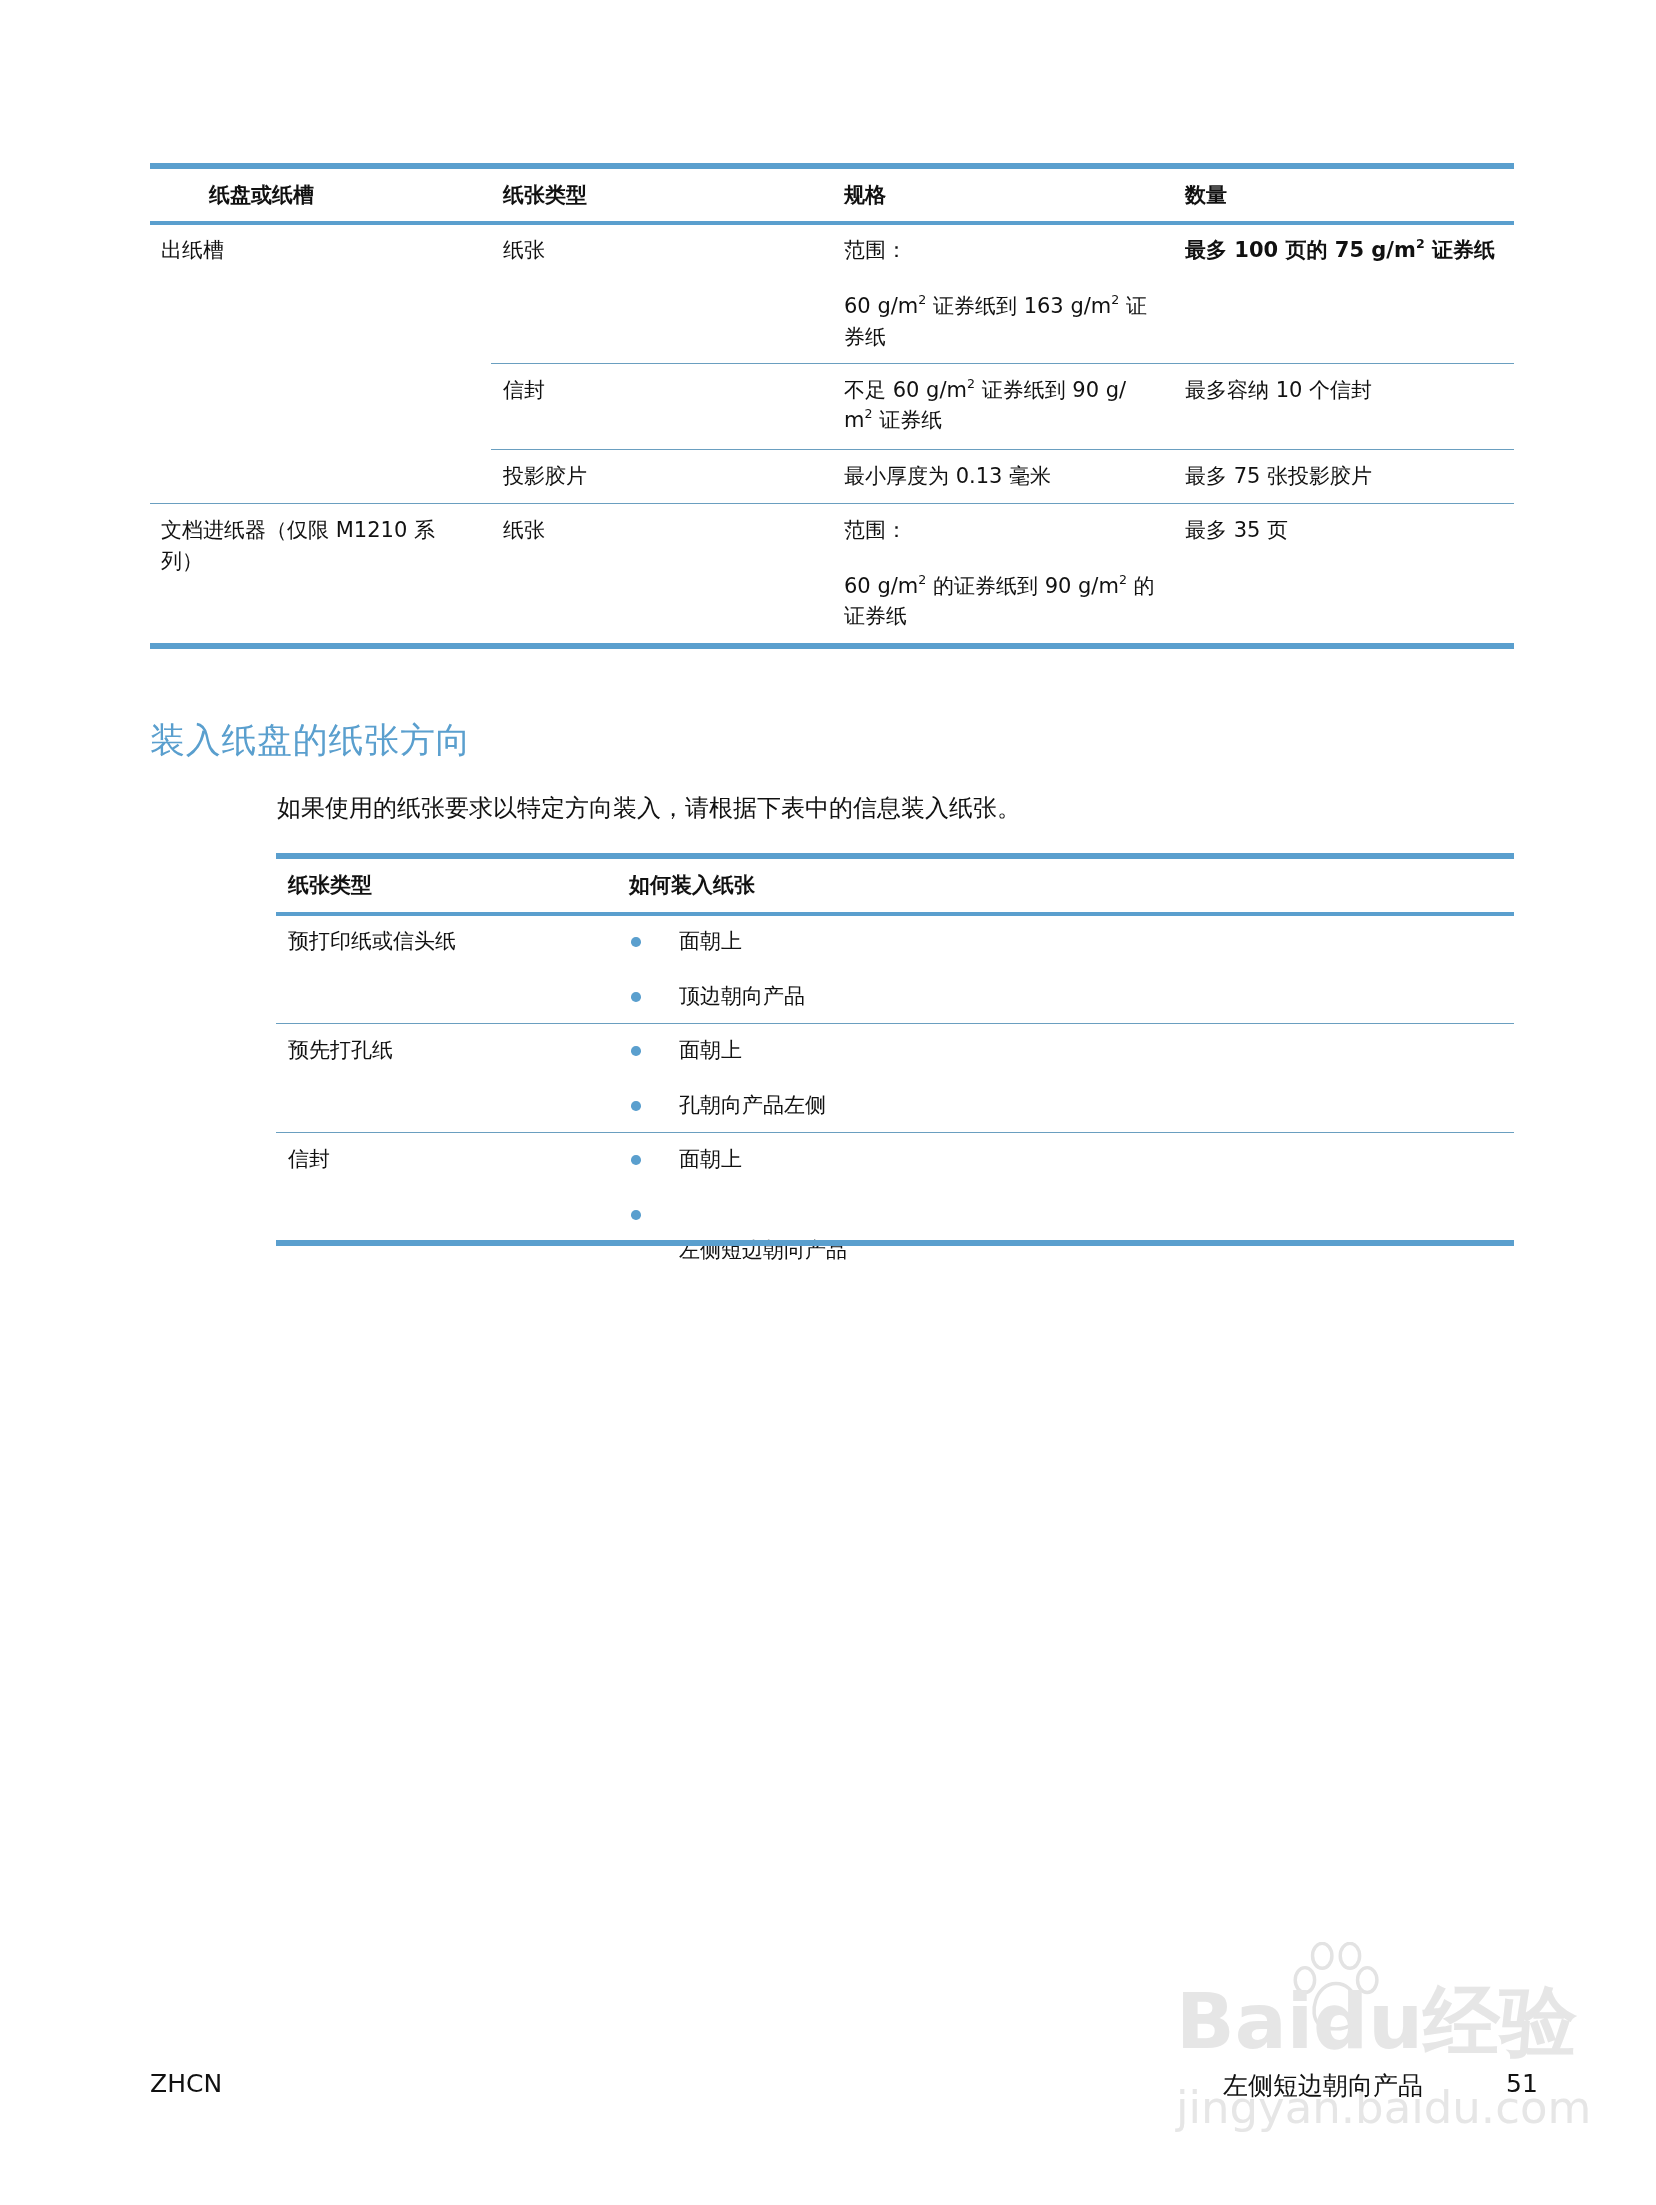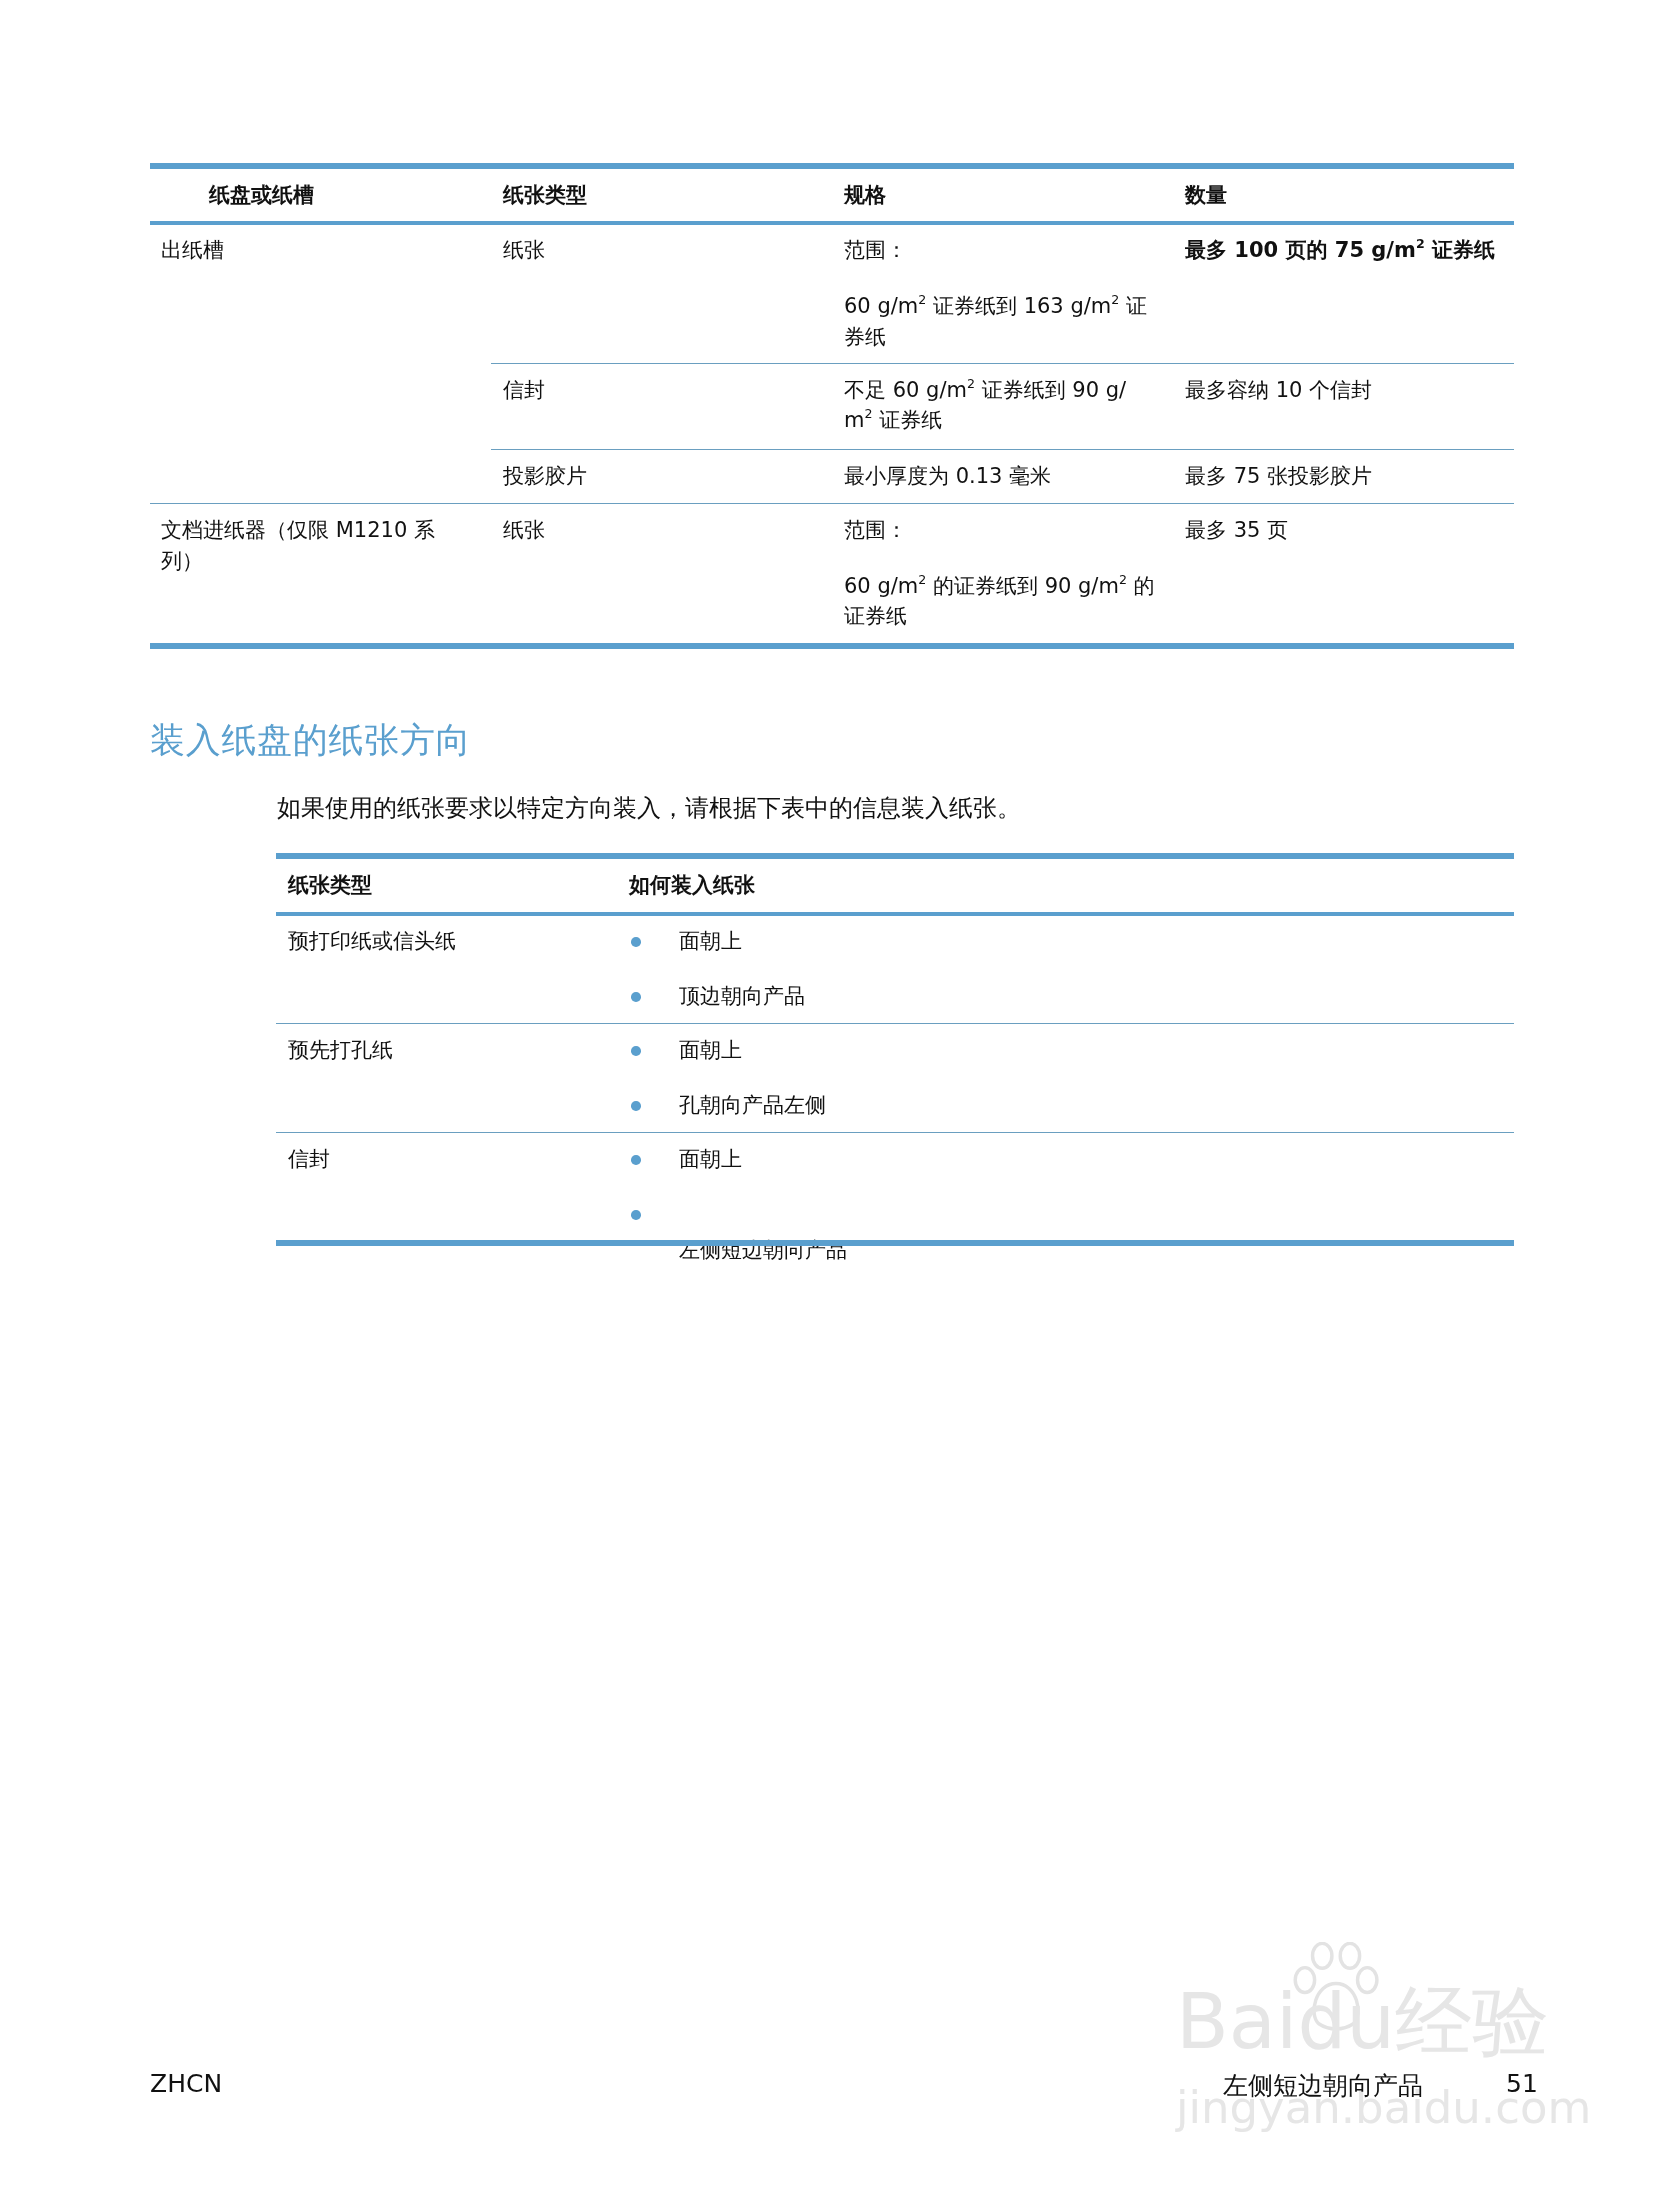--- a/index.html
+++ b/index.html
@@ -11,21 +11,21 @@
   .t { font-size: 21px; line-height: 31px; white-space: nowrap; }
   .hdr { font-weight: bold; }
   .thick { position: absolute; background: #5a9fce; height: 5.6px; }
   .mid { position: absolute; background: #5a9fce; height: 3.5px; }
   .thin { position: absolute; background: #6a9fc0; height: 1.4px; }
   sup { font-size: 60%; line-height: 0; position: relative; top: -1.4px; vertical-align: super; }
   .heading { color: #5a9fce; font-size: 35px; font-weight: normal; letter-spacing: 0.7px; white-space: nowrap; }
   .intro { font-size: 24px; white-space: nowrap; }
   .bullet { position: absolute; width: 9.7px; height: 9.7px; border-radius: 50%; background: #5a9fce; }
   .footer { font-size: 25px; white-space: nowrap; }
-  .watermark { color: #e6e6e6; font-family: "DejaVu Sans", sans-serif; font-weight: normal; white-space: nowrap; }
+  .watermark { color: #e6e6e6; font-family: "DejaVu Sans", sans-serif; font-weight: bold; white-space: nowrap; }
 </style>
 </head>
 <body>
 
 <div>
   <div class="thick" style="left:150px; top:163px; width:1364px;"></div>
 
   <div class="abs t hdr" style="left:161px; top:180px;margin-left:48px;">纸盘或纸槽</div>
   <div class="abs t hdr" style="left:503px; top:180px;">纸张类型</div>
   <div class="abs t hdr" style="left:844px; top:180px;">规格</div>

